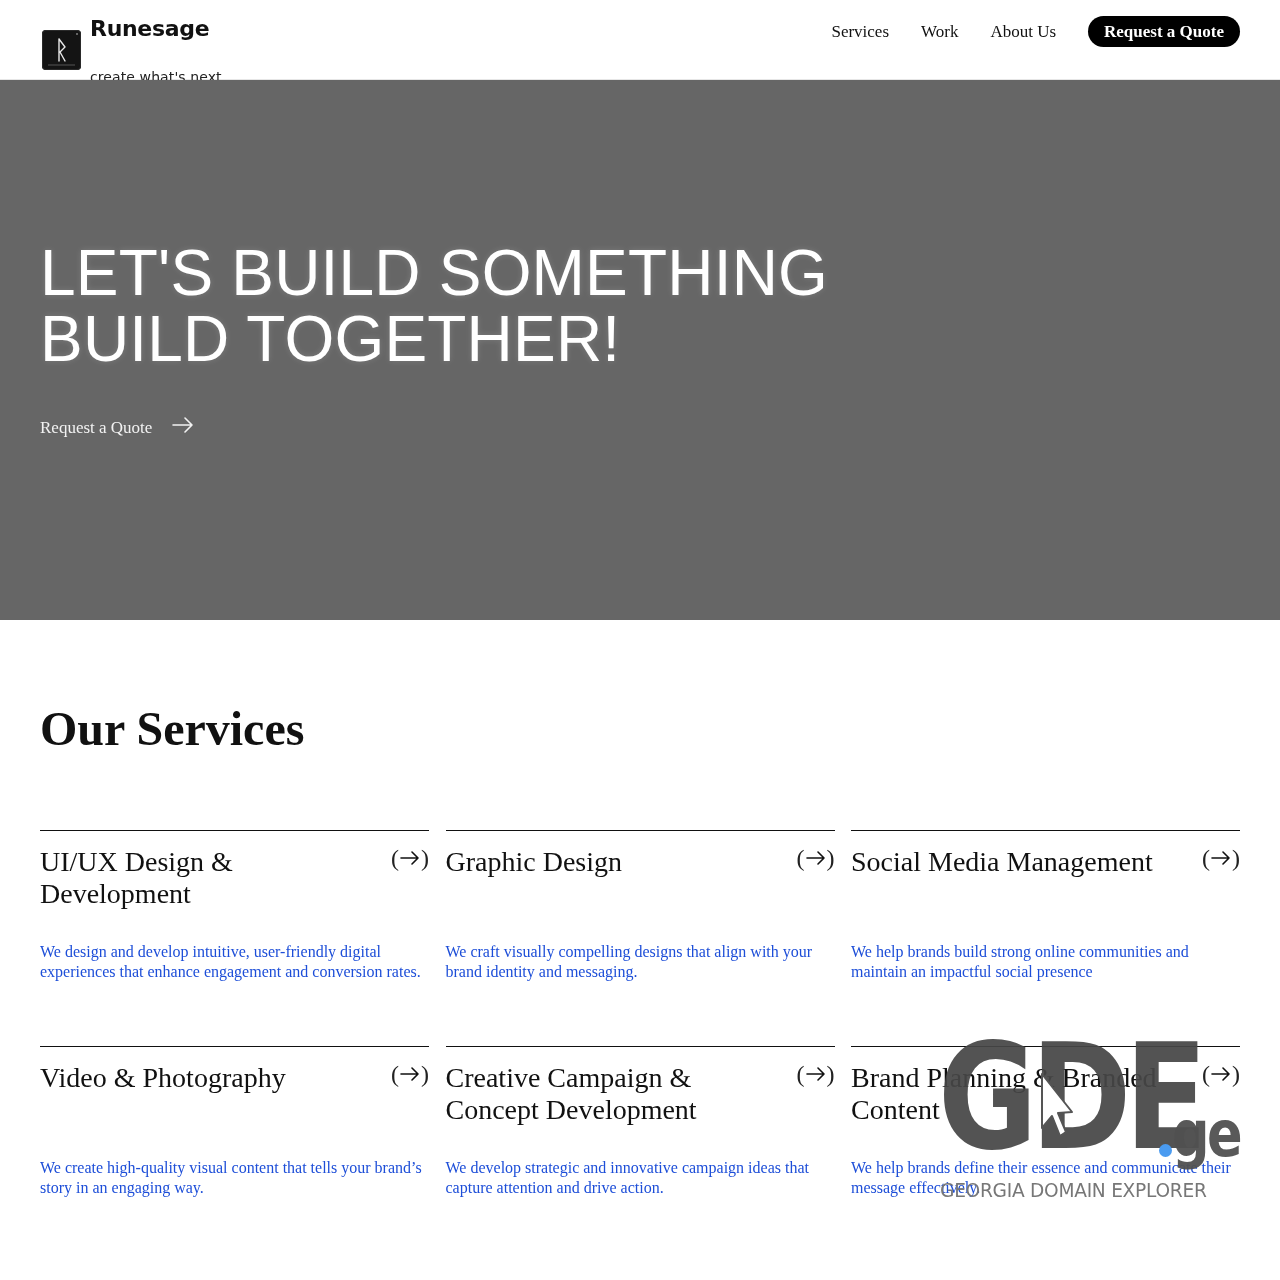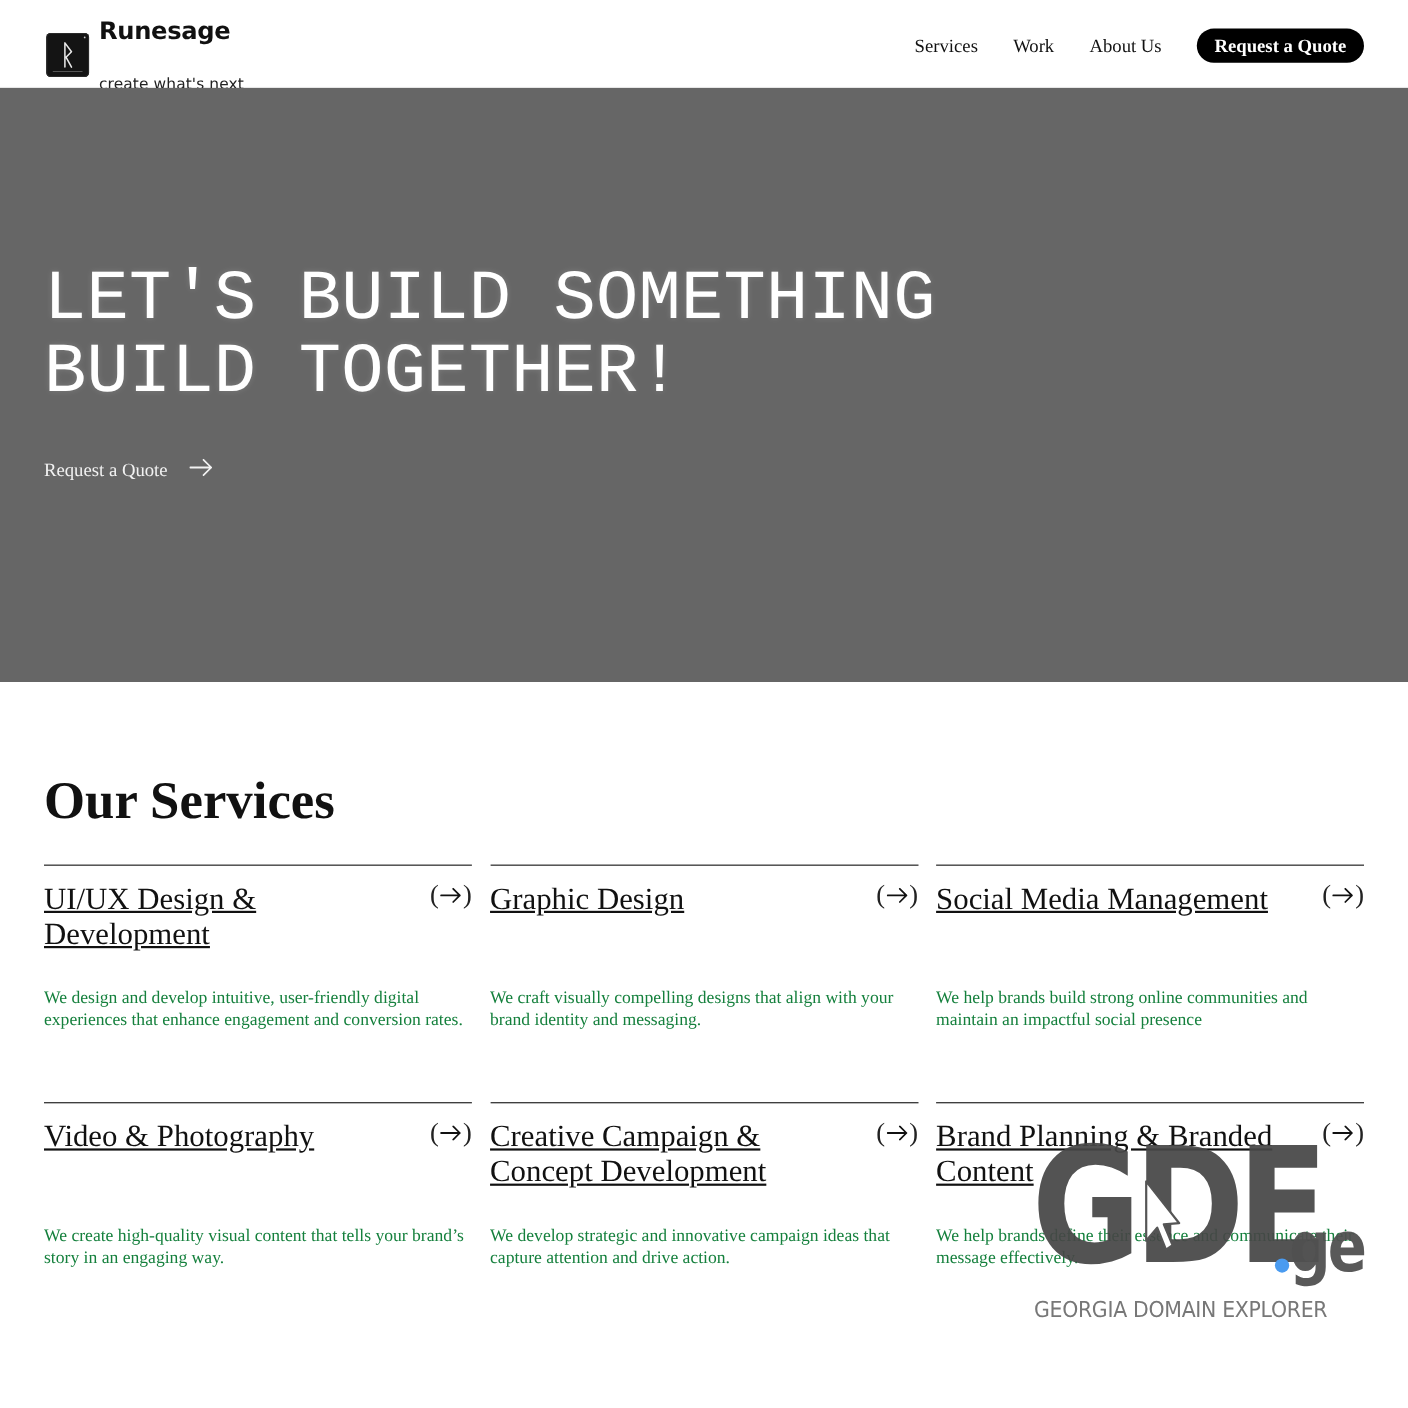--- a/index.html
+++ b/index.html
@@ -19,74 +19,74 @@
   .logo-mark svg { position: absolute; left: 0; top: 0; }
   .logo-text { margin-left: 9px; display: flex; flex-direction: column; gap: 31px; }
   .logo-name {
     font-family: "DejaVu Sans", sans-serif; font-weight: bold; font-size: 22px;
     letter-spacing: -0.3px; line-height: 24px; color: #111;
   }
   .logo-tag {
     font-family: "DejaVu Sans", sans-serif; font-size: 14px; line-height: 11px;
     color: #222; letter-spacing: 0.1px;
   }
-  .nav { position: absolute; right: 40px; top: 26px; display: flex; align-items: center; }
+  .nav { position: absolute; right: 40px; top: 16px; display: flex; align-items: center; }
   .nav-link {
     font-family: "Liberation Serif", serif; font-size: 17px; color: #111;
     text-decoration: none; margin-right: 32px; line-height: 31px;
   }
   .nav-cta {
     background: #000; color: #fff; border-radius: 16px; height: 31px;
     padding: 0 16px; font-family: "Liberation Serif", serif; font-weight: bold;
     font-size: 17px; line-height: 31px; border: none;
   }
 
   
   .hero {
     position: absolute; left: 0; top: 80px; width: 1280px; height: 540px;
     background: #666666;
   }
   .hero-title {
     position: absolute; left: 40px; top: 160px;
-    font-family: Liberation Mono, monospace; font-size: 64px; line-height: 66px;
+    font-family: Liberation Sans, sans-serif; font-size: 64px; line-height: 66px;
     color: #ffffff; font-weight: normal; letter-spacing: 0.2px;
     text-shadow: 0 0 6px rgba(255,255,255,0.15);
   }
   .hero-cta {
     position: absolute; left: 40px; top: 337px; display: flex; align-items: center;
     color: #f2f2f2; font-size: 17px; text-decoration: none;
   }
   .hero-cta .arrow { margin-left: 20px; display: inline-block; }
 
   
   .services-title {
     position: absolute; left: 40px; top: 700px;
     font-family: "Liberation Serif", serif; font-size: 48px; font-weight: bold;
     line-height: 58px; color: #111;
   }
   .grid {
-    position: absolute; left: 40px; top: 786px; width: 1200px;
-    display: grid; grid-template-columns: repeat(3, 389px); column-gap: 16.5px; text-decoration: underline;
+    position: absolute; left: 40px; top: 830px; width: 1200px;
+    display: grid; grid-template-columns: repeat(3, 389px); column-gap: 16.5px;
   }
   .card {
     border-top: 1px solid #111; height: 216px; position: relative; padding-top: 15px;
   }
   .card-title {
     font-family: "Liberation Serif", serif; font-size: 28px; line-height: 32px;
     font-weight: normal; color: #111; width: 320px;
   }
   .card-arrow {
     position: absolute; right: 0; top: 14px; font-size: 22px; line-height: 26px;
     color: #111; display: flex; align-items: center;
   }
   .card-arrow .paren { font-size: 24px; font-weight: 300; color: #222; }
   .card-arrow svg { margin: 0 1px; }
   .card-desc {
     position: absolute; left: 0; top: 111px; width: 389px;
-    font-family: "Liberation Serif", serif; font-size: 16px; line-height: 20px; color: #15803d;
+    font-family: "Liberation Serif", serif; font-size: 16px; line-height: 20px; color: #1d4ed8;
   }
 
   
   .watermark {
     position: absolute; left: 938px; top: 1036px; width: 300px; height: 170px;
     pointer-events: none;
   }
   .wm-gde {
     position: absolute; left: 0; top: -14px; font-family: "DejaVu Sans", sans-serif;
     font-weight: bold; font-size: 146px; line-height: 150px; color: rgba(70,70,70,0.93);

